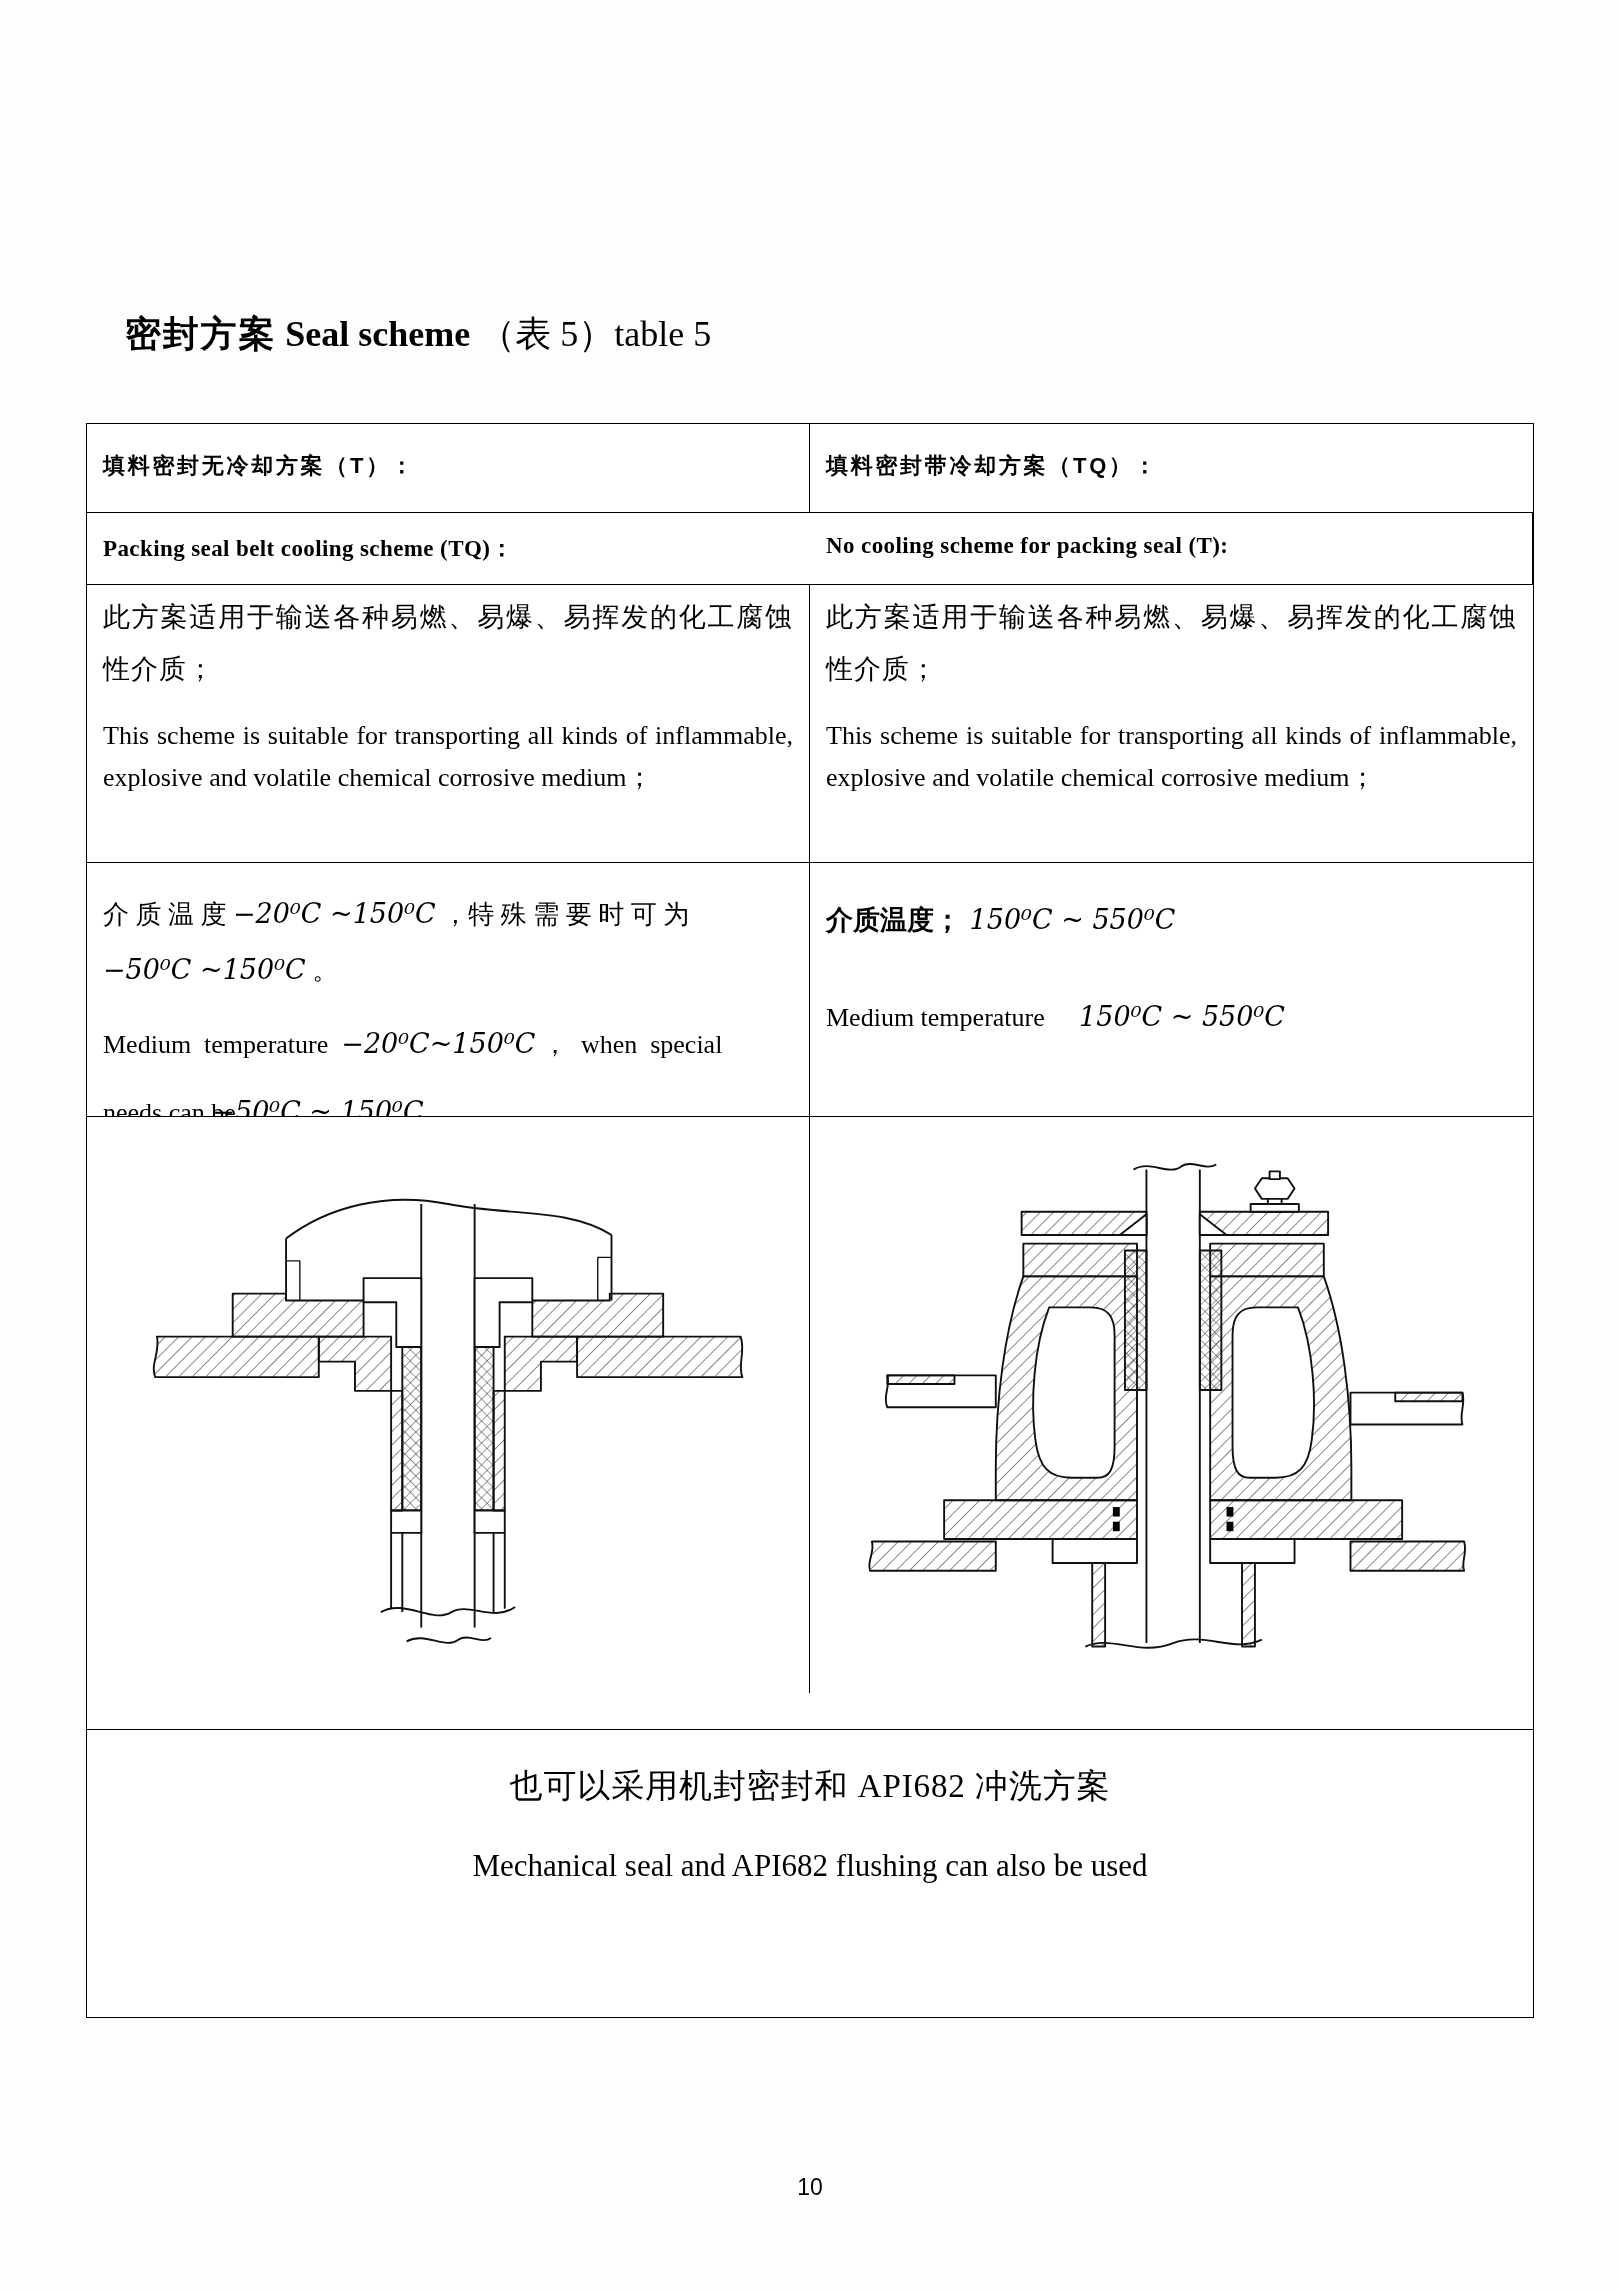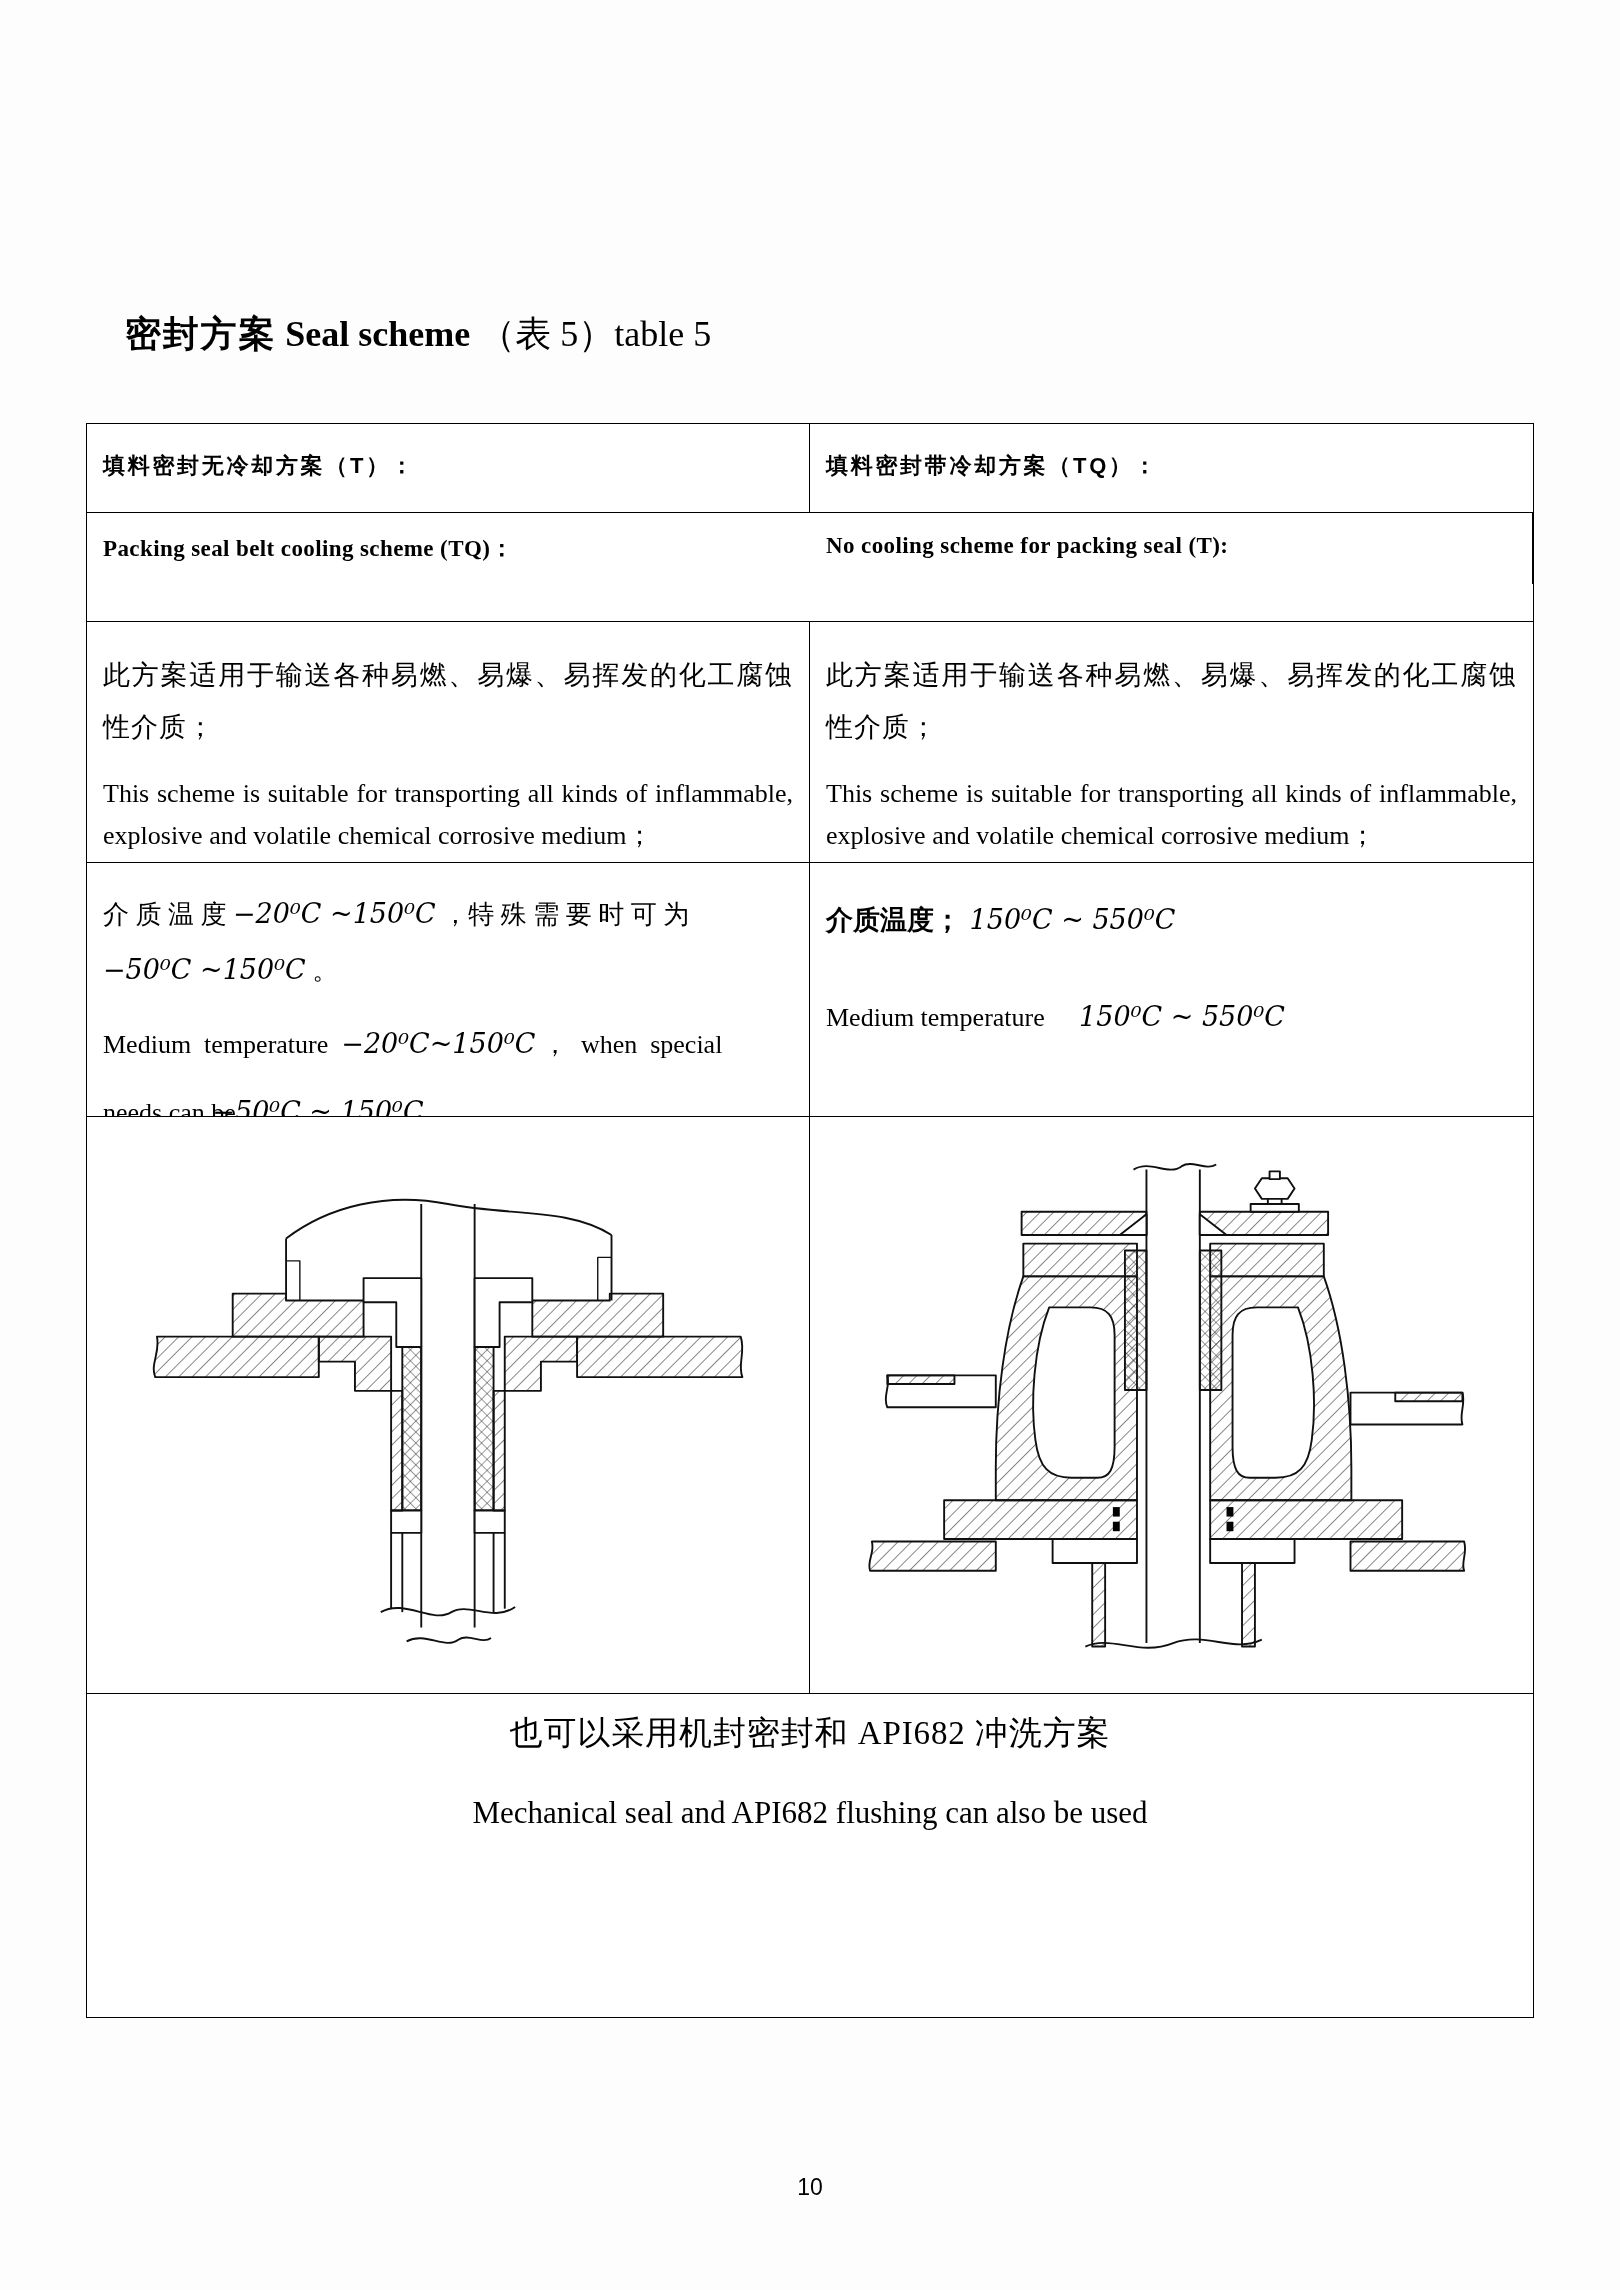--- a/index.html
+++ b/index.html
@@ -24,38 +24,38 @@
     grid-template-rows:88px 72px 278px 254px 577px 1fr;
     background:#fff;
   }
   .cell { box-sizing:border-box; padding:0 16px; overflow:hidden; }
   .bt { border-top:1.8px solid #000; }
   .br { border-right:1.8px solid #000; }
 
   .hdr-zh { padding-top:27px; font-family:"Liberation Sans", sans-serif; font-weight:bold; font-size:22px; letter-spacing:2.7px; }
   .hdr-en { padding-top:19.7px; font-weight:bold; font-size:23px; letter-spacing:0.4px; }
 
-  .desc { padding-top:27px;margin-top:37px; }
+  .desc { padding-top:6px; }
   .zh-para { font-size:27px; line-height:52px; letter-spacing:0.9px; text-align:justify; }
   .en-para { font-size:26px; line-height:42px; margin-top:19.7px; text-align:justify; }
 
   .temp { padding-top:23px; }
   .tline { white-space:pre-wrap; font-size:26px; line-height:55px; }
   .tline-en { margin-top:22px; line-height:45px; }
   .ten-block { margin-top:23px; }
   .formula { font-style:italic; font-size:27px; font-family:"DejaVu Serif","Liberation Serif",serif; white-space:pre-wrap; }
   .overlap { margin-left:-30px; }
   .temp-right { padding-top:29px; }
   .temp-right .zh-lab { font-family:"Liberation Sans", sans-serif; font-weight:bold; font-size:27px; }
   .temp-right .line2 { margin-top:41px; }
 
   .diag-cell { display:flex; align-items:center; justify-content:center; padding:5.4px; }
   .diag-cell svg { width:97%; height:551px; }
 
-  .foot { grid-column:1 / 3; text-align:center; padding-top:17px; }
+  .foot { grid-column:1 / 3; text-align:center; padding-top:34px;margin-top:36px; }
   .foot-zh { font-size:33px; letter-spacing:0.9px; }
   .foot-en { font-size:31px; margin-top:39px; }
 
   .page-number { position:absolute; top:2174px; left:0; width:100%; text-align:center;
     font-family:"Liberation Sans", sans-serif; font-size:23px; }
 </style>
 </head>
 <body>
 
 <div class="page">

